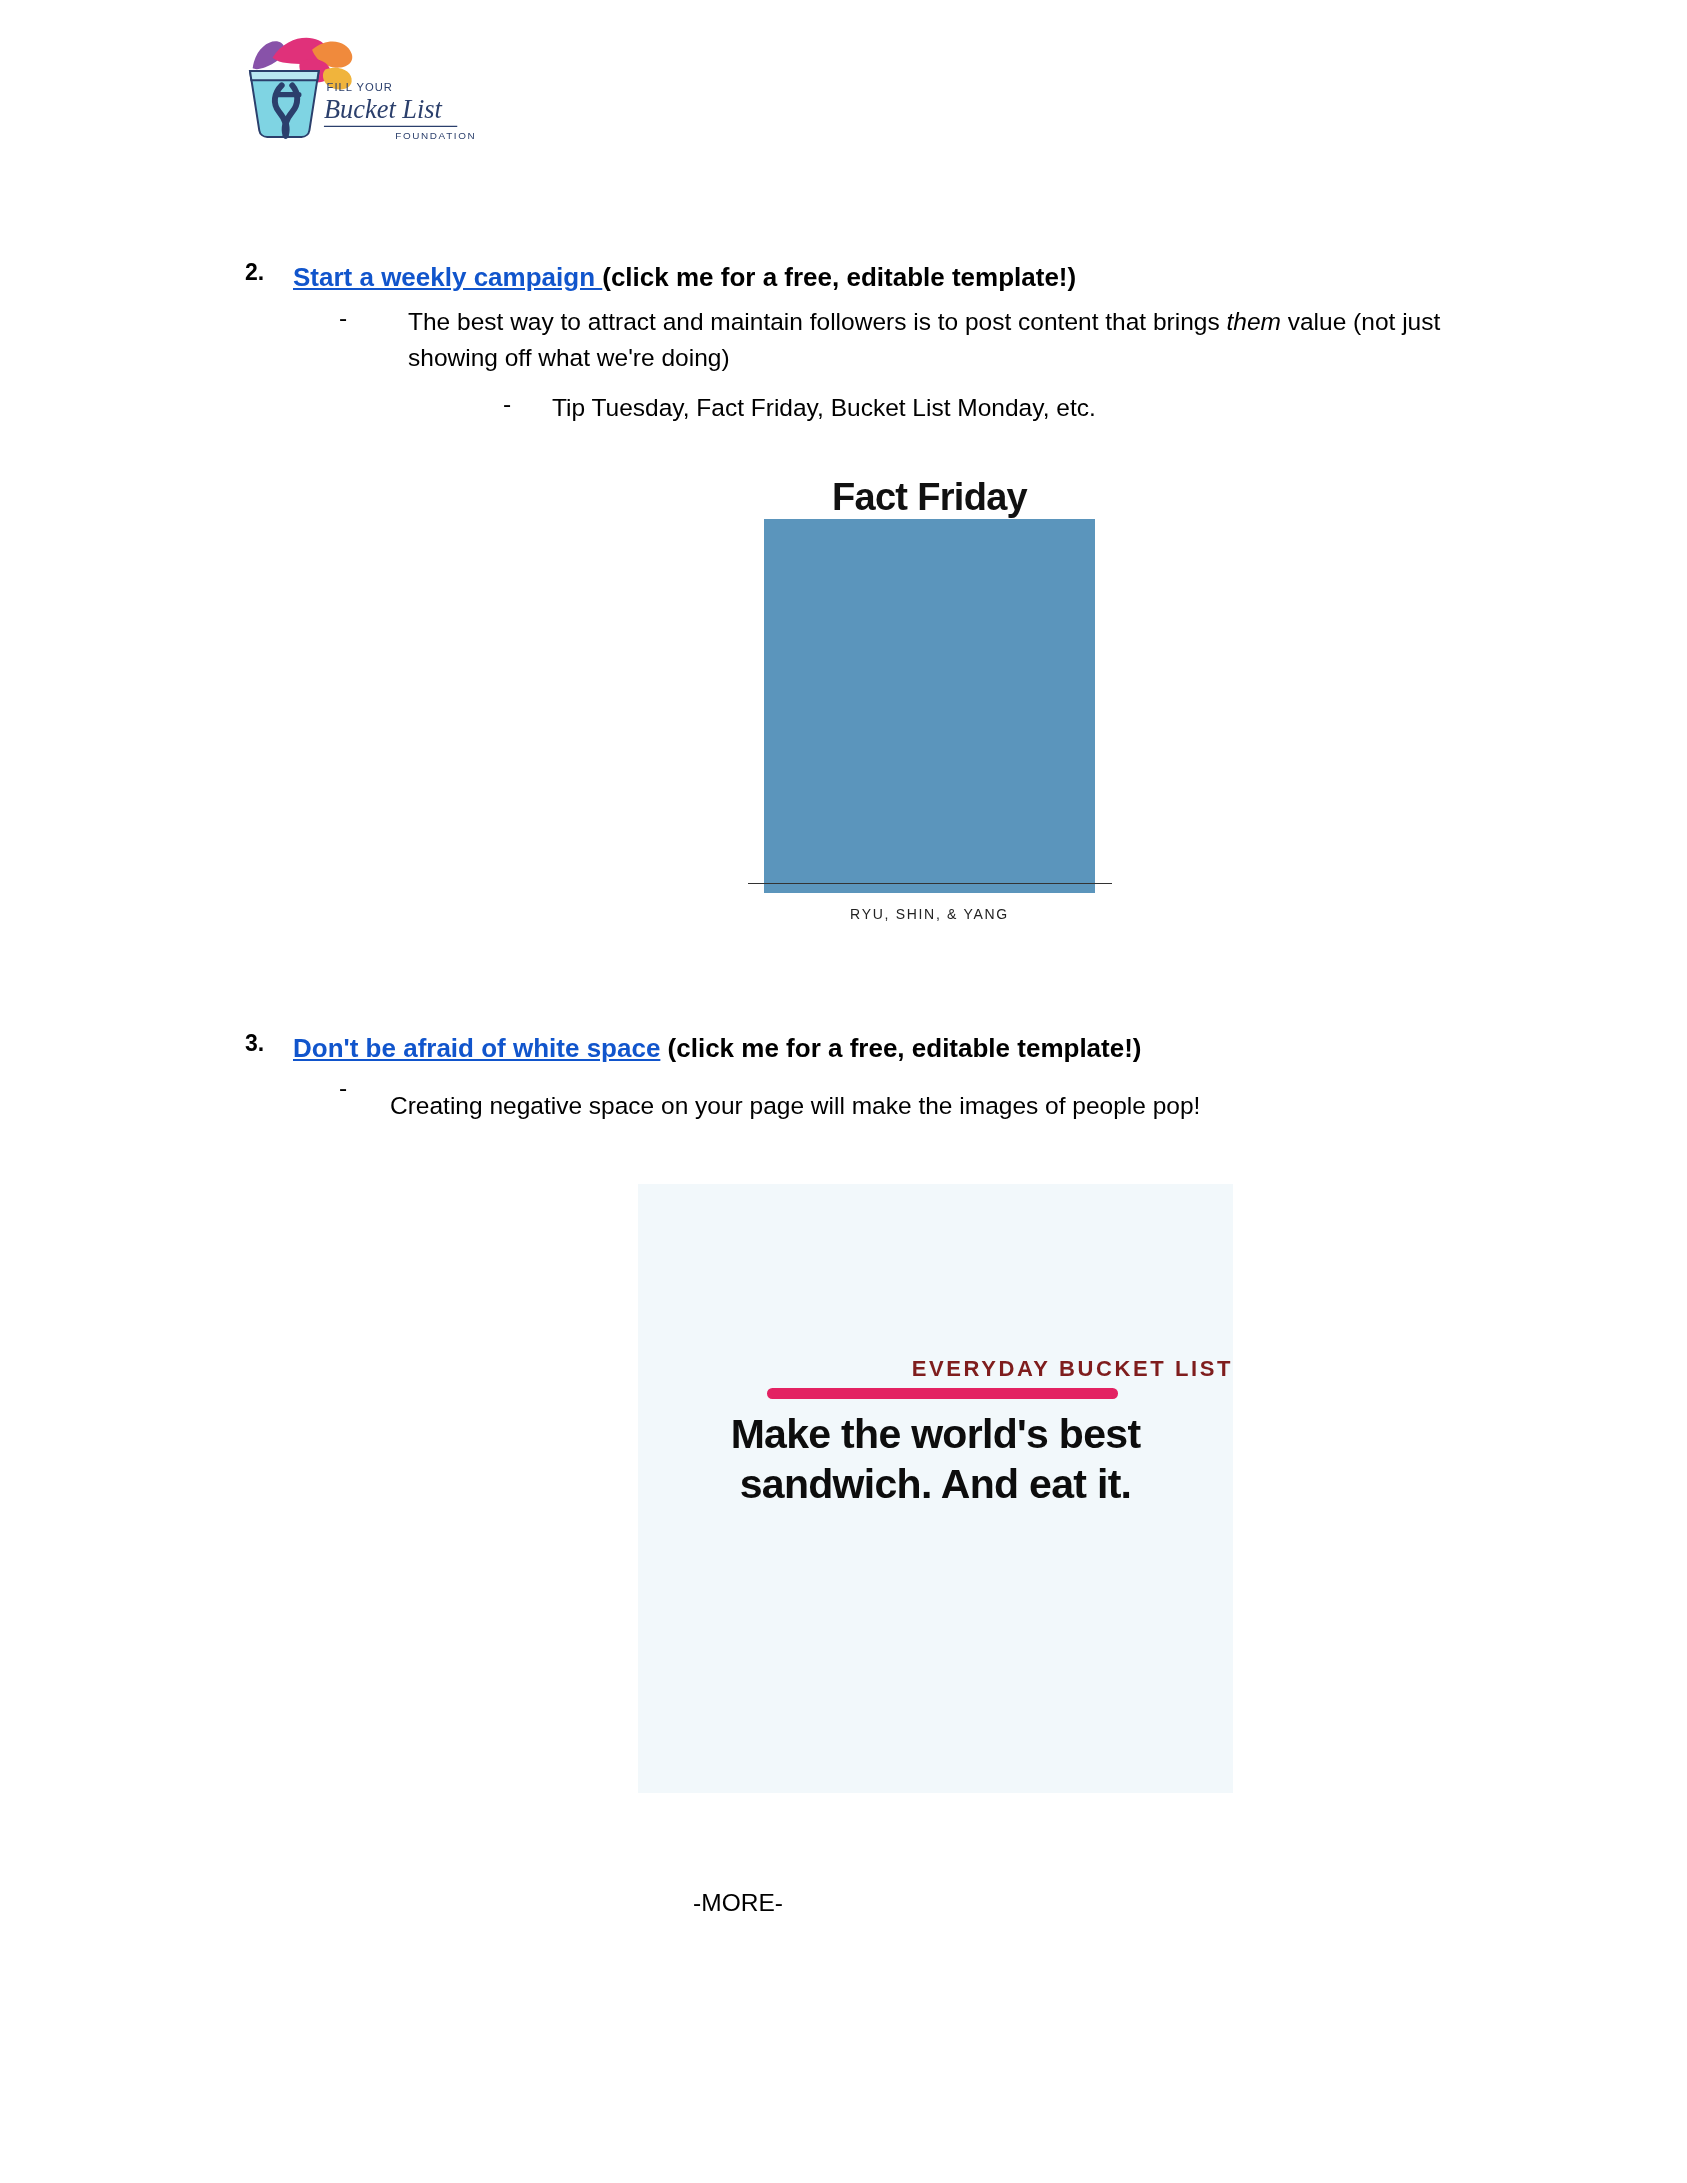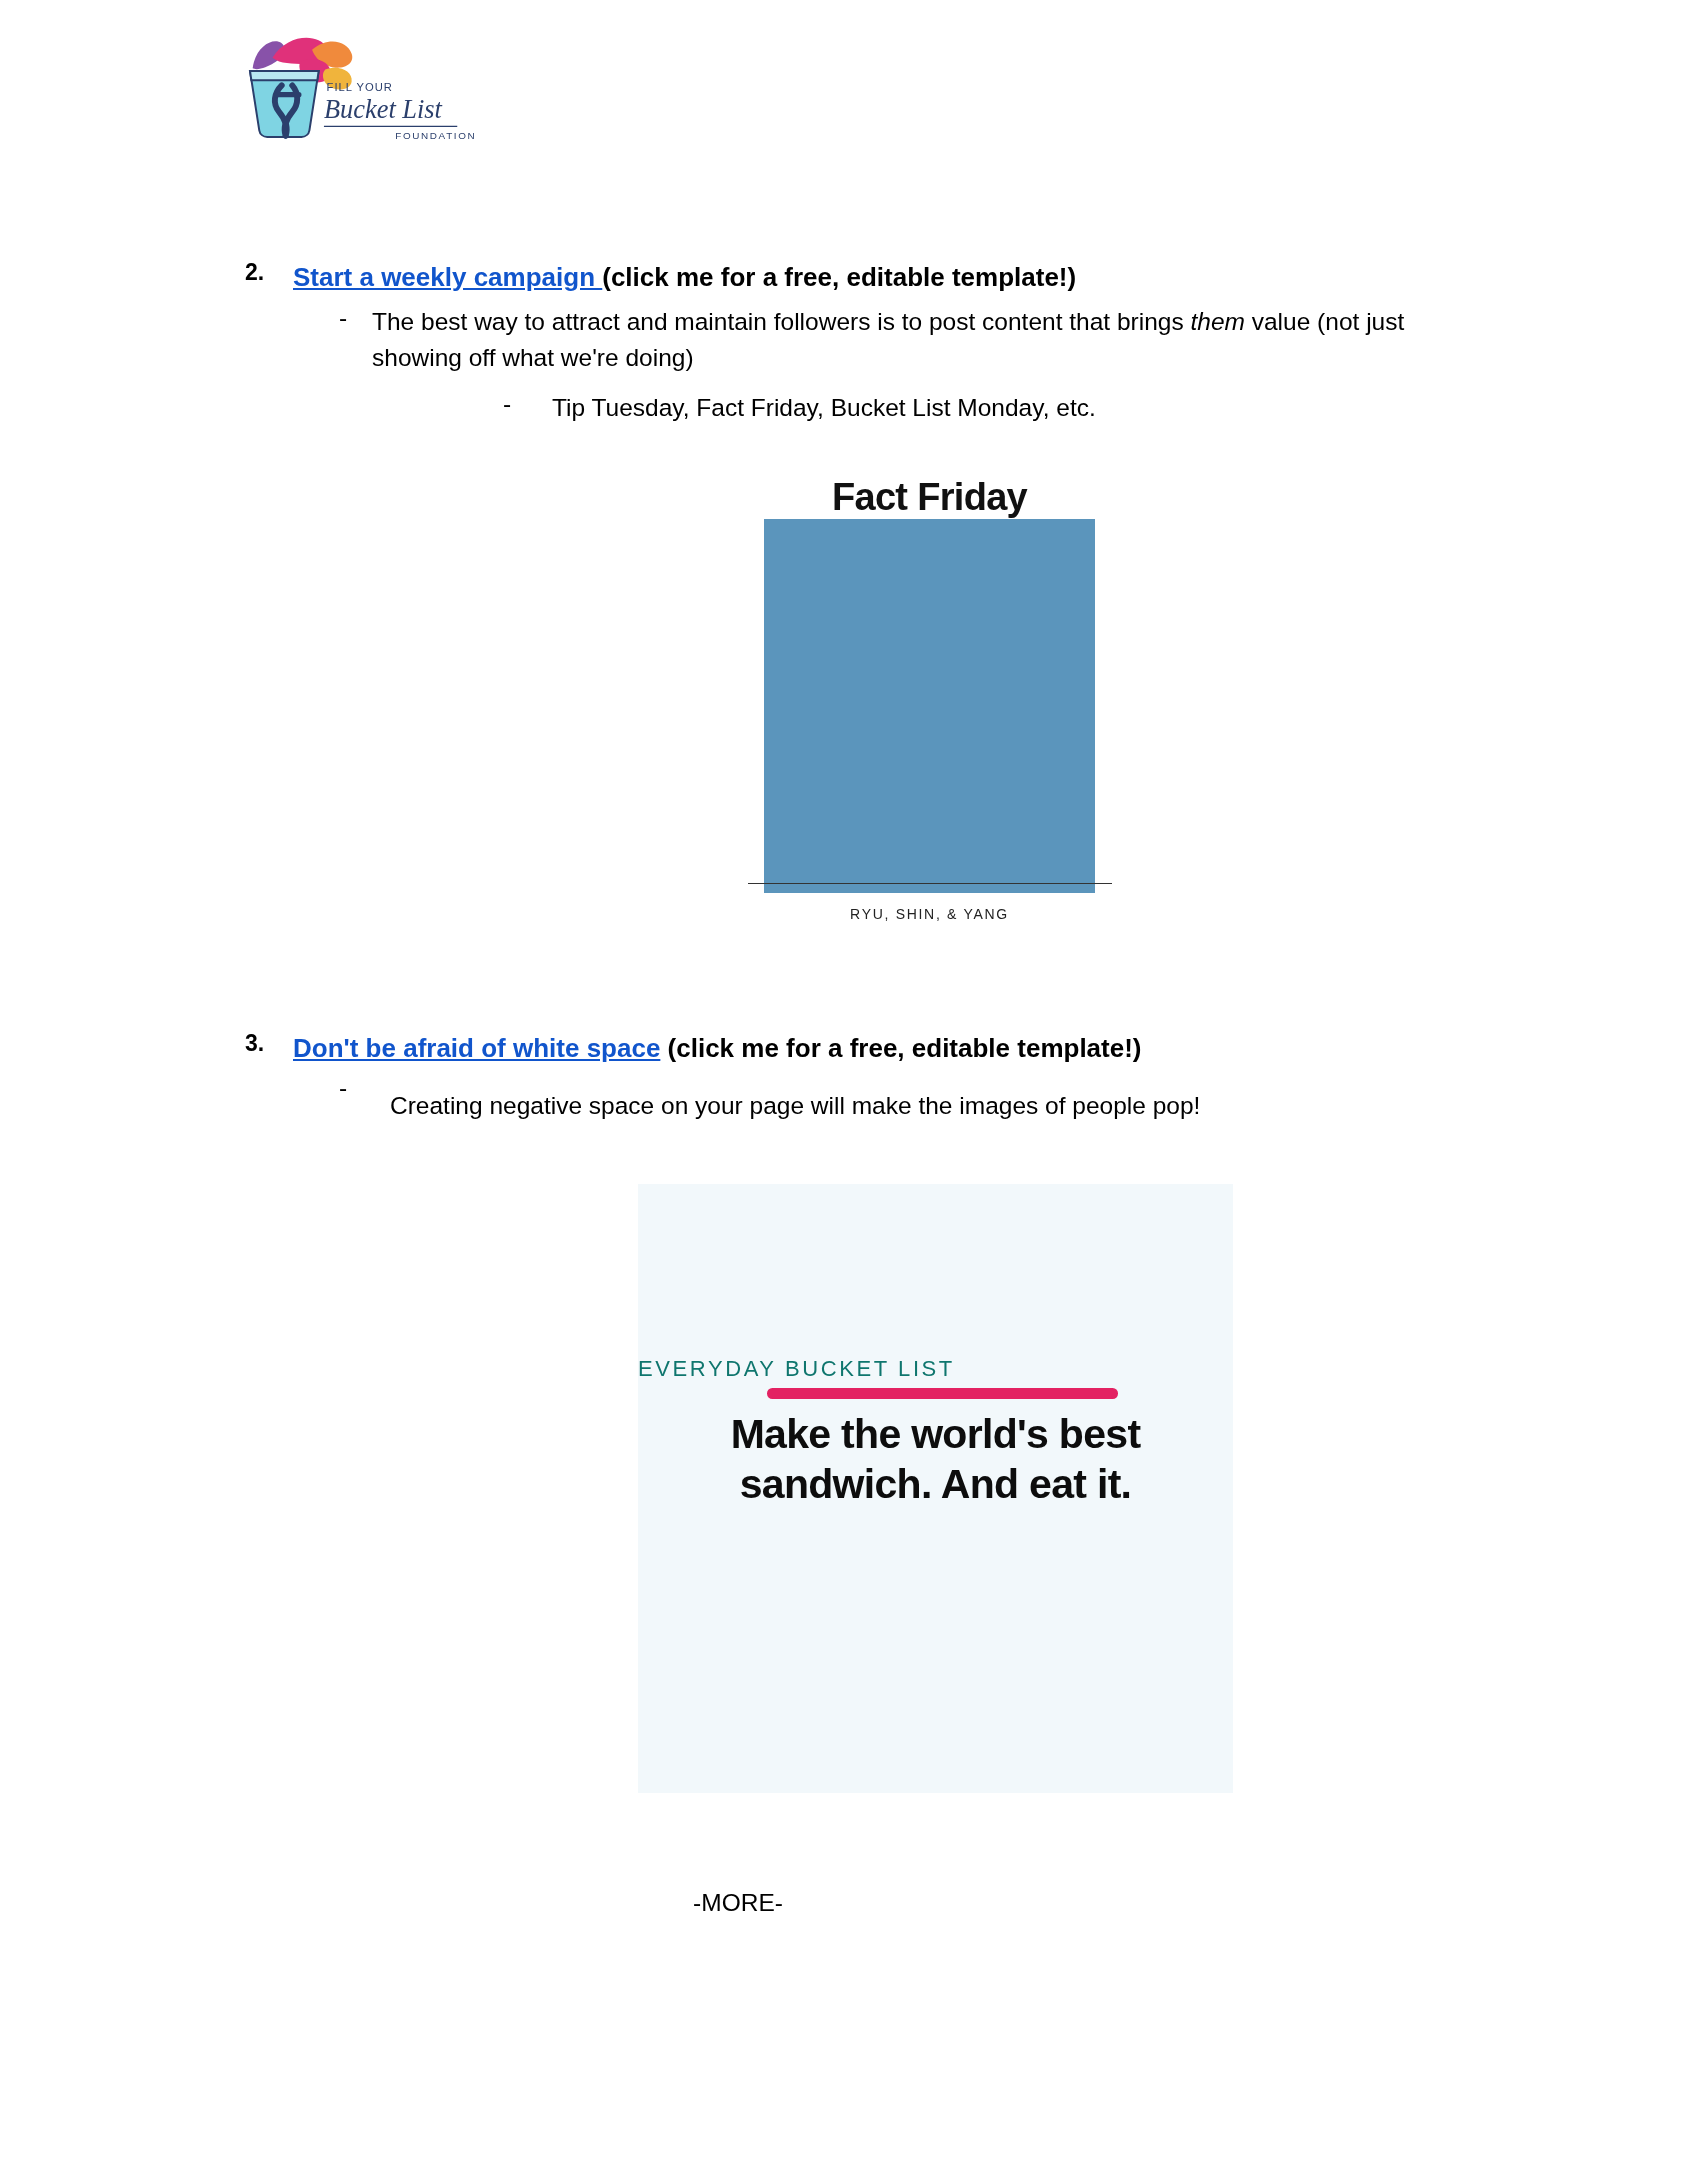--- a/index.html
+++ b/index.html
@@ -127,25 +127,25 @@
     top: 1184px;
     width: 595px;
     height: 609px;
     background: #f2f8fb;
   }
   .ws-kicker {
     position: absolute;
     left: 0;
     top: 172px;
     width: 595px;
-    text-align: left;
+    text-align: right;
     font-size: 22px;
-    font-weight: normal;
+    font-weight: bold;
     letter-spacing: 2.6px;
-    color: #0f766e;
+    color: #7f1d1d;
     z-index: 2;
   }
   .ws-underline {
     position: absolute;
     left: 129px;
     top: 204px;
     width: 351px;
     height: 10.6px;
     background: #e32262;
     border-radius: 5.3px;
@@ -201,21 +201,21 @@
 </div>
 
 <div class="doc">
 
   <div class="num" style="left:245px; top:259px;">2.</div>
   <div class="list-item" style="left:293px; top:259px; width:1125px;">
     <a href="#" class="link">Start a weekly campaign </a><span class="bold">(click me for a free, editable template!)</span>
   </div>
 
   <div class="dash" style="left:339px; top:304px;">-</div>
-  <div class="sub" style="left:372px; top:304px; width:1065px;">
+  <div class="sub" style="left:408px; top:304px; width:1065px;">
     <span>The best way to attract and maintain followers is to post content that brings </span><span class="ital">them</span><span> value (not just showing off what we're doing)</span>
   </div>
 
   <div class="dash" style="left:503px; top:390px;">-</div>
   <div class="sub" style="left:552px; top:390px; width:926px;">Tip Tuesday, Fact Friday, Bucket List Monday, etc.</div>
 
   <div class="num" style="left:245px; top:1030px;">3.</div>
   <div class="list-item" style="left:293px; top:1030px; width:1158px;">
     <a href="#" class="link">Don't be afraid of white space</a><span class="bold"> (click me for a free, editable template!)</span>
   </div>

